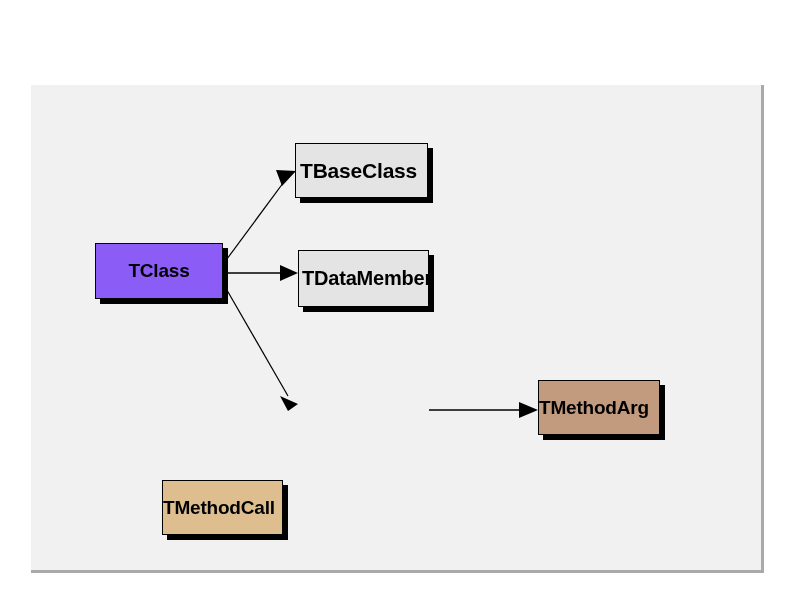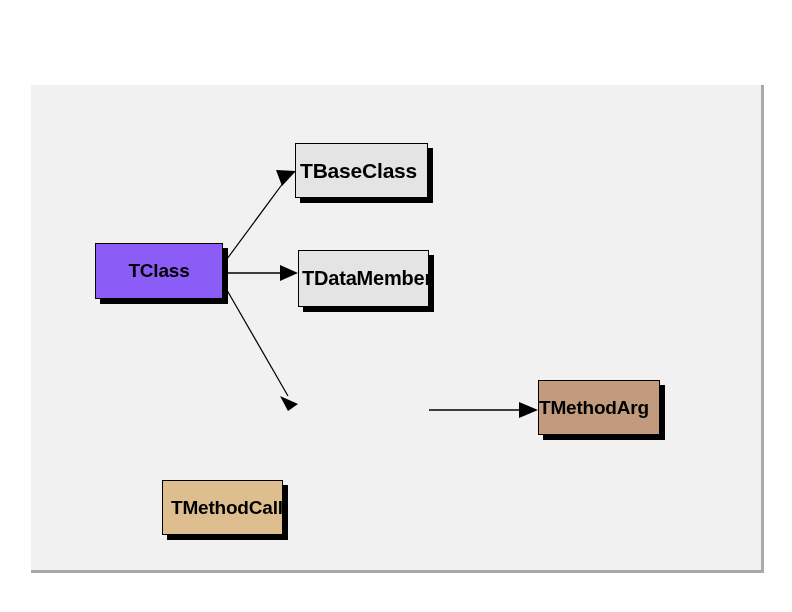--- a/index.html
+++ b/index.html
@@ -104,21 +104,21 @@
     background: #c29a7e;
     justify-content: flex-start;
     font-size: 19px;
   }
 
   
   .node-tmethodcall {
     left: 162px; top: 480px; width: 121px; height: 55px;
     background: #debe8e;
     justify-content: flex-start;
-    padding-left: 8px;
+    padding-left: 0;
     font-size: 19px;
   }
 </style>
 </head>
 <body>
 
 <div id="canvas">
 
   <div class="panel"></div>
 

